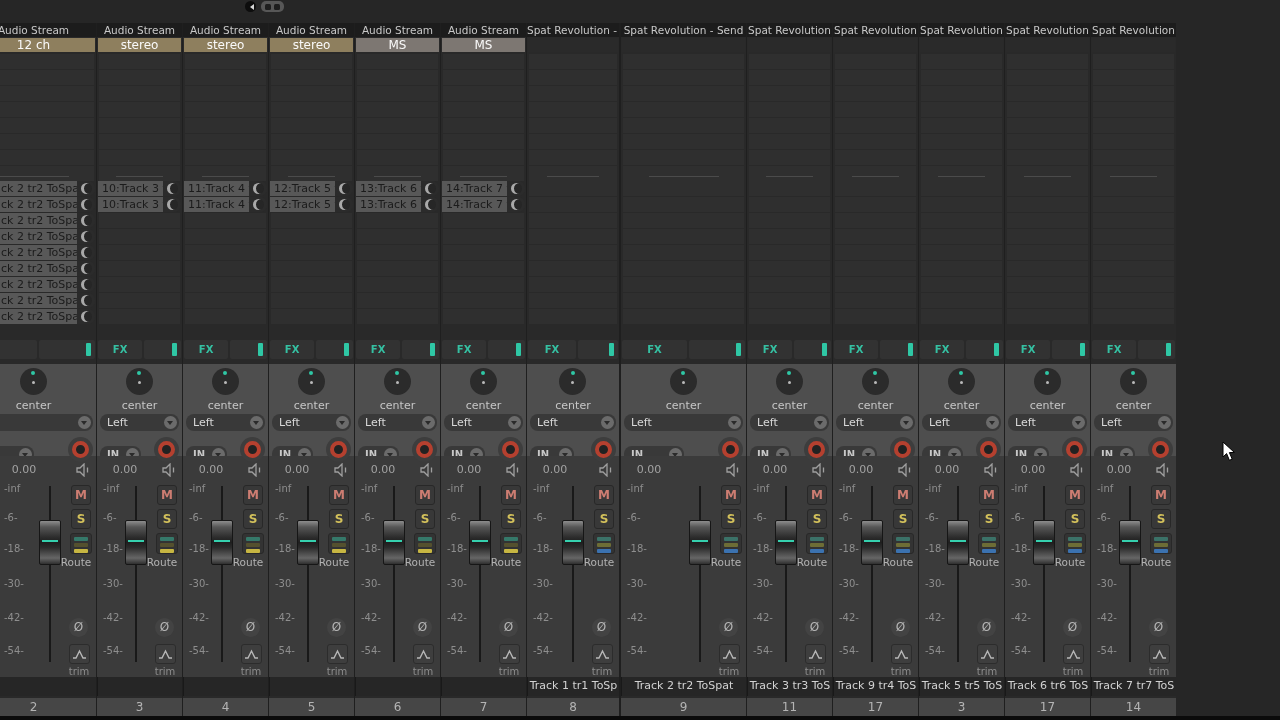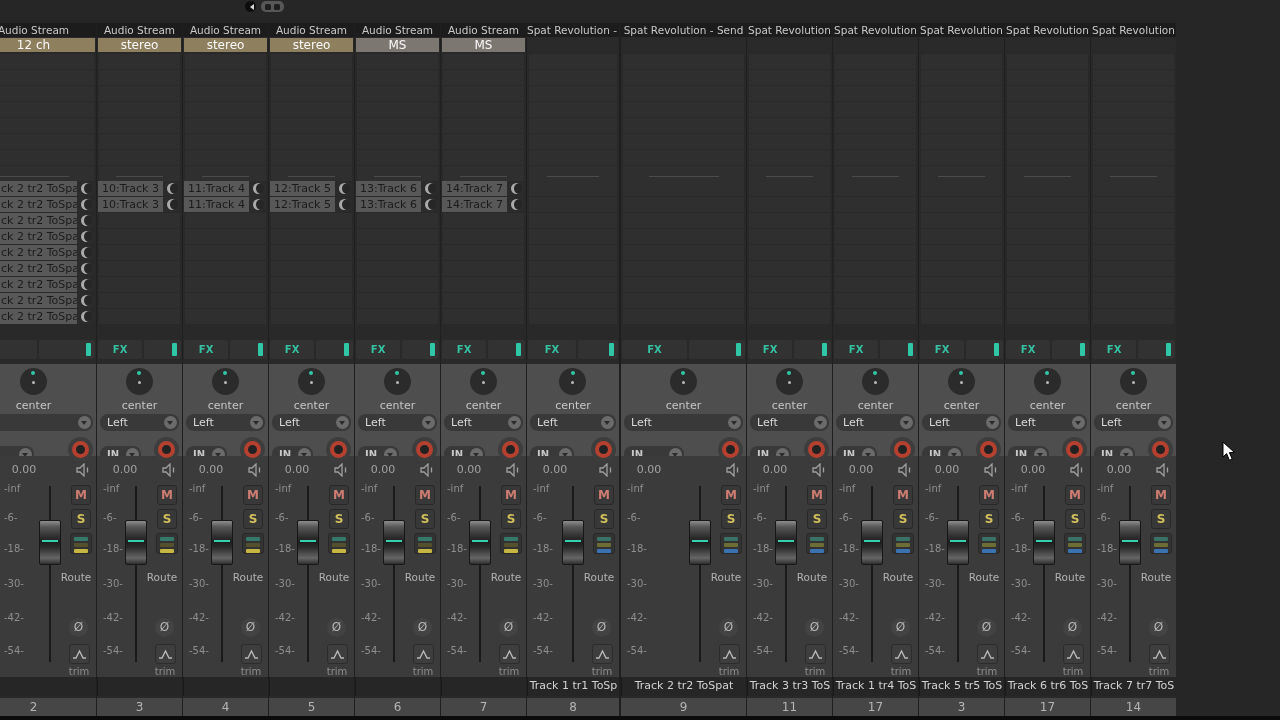--- a/index.html
+++ b/index.html
@@ -70,21 +70,21 @@
 
   .sq { position:absolute; right:5px; width:20px; height:20px; background:#383838;
     border:1px solid #282828; border-radius:3px; font-weight:bold; font-size:12px;
     text-align:center; line-height:18px; }
   .mbtn { top:29px; color:#cd7d72; }
   .sbtn { top:53px; color:#d2c05b; }
   .routebtn { position:absolute; right:4px; top:77px; width:22px; height:21px; background:#333;
     border:1px solid #282828; border-radius:3px; }
   .routebtn .bar { height:4px; margin:2px 3px 0; border-radius:1px; }
   .routebtn .bar:first-child { margin-top:3px; }
-  .routelabel { position:absolute; right:0; top:100px; width:40px; text-align:center; font-size:10.5px; color:#b2b2b2;margin-top:15px; }
+  .routelabel { position:absolute; right:0; top:100px; width:40px; text-align:center; font-size:10.5px; color:#b2b2b2; }
   .phase { position:absolute; right:8px; top:162px; width:19px; height:19px; border-radius:50%;
     background:#434343; color:#b5b5b5; font-size:12px; line-height:19px; text-align:center; }
   .trimbtn { position:absolute; right:6px; top:188px; width:21px; height:20px; background:#3e3e3e;
     border:1px solid #2c2c2c; border-radius:3px; }
   .trimlabel { position:absolute; right:2px; top:210px; width:30px; text-align:center; font-size:10px; color:#8d8d8d; }
 
   .namecell { position:absolute; left:0; right:0; top:654px; height:19px; background:#262626;
     border-left:1px solid #191919; color:#d2d2d2; font-size:11px; line-height:18px;
     text-align:center; white-space:nowrap; overflow:hidden; }
   .numcell { position:absolute; left:0; right:0; top:675px; height:18px; background:#464646;
@@ -769,21 +769,21 @@
           <div class="bar" style="background: rgb(109, 109, 54);"></div>
           <div class="bar" style="background: rgb(59, 114, 176);"></div>
         </div>
         <div class="routelabel">Route</div>
         <div class="phase">Ø</div>
         <div class="trimbtn"><svg width="19" height="18" viewBox="0 0 19 18">
             <polyline points="3,13 6,13 9.5,6 13,13 16,13" fill="none" stroke="#b8b8b8" stroke-width="1.4"></polyline>
           </svg></div>
         <div class="trimlabel">trim</div>
       </div>
-      <div class="namecell">Track 1 tr4 ToS</div>
+      <div class="namecell">Track 9 tr4 ToS</div>
       <div class="numcell">17</div>
     </div>
     <div class="col" style="left: 919px; width: 85px;">
       <div class="io-header">Spat Revolution</div>
       <div class="stream-empty"></div>
       <div class="grow" style="top: 31px;"></div>
       <div class="grow" style="top: 47px;"></div>
       <div class="grow" style="top: 63px;"></div>
       <div class="grow" style="top: 79px;"></div>
       <div class="grow" style="top: 95px;"></div>

